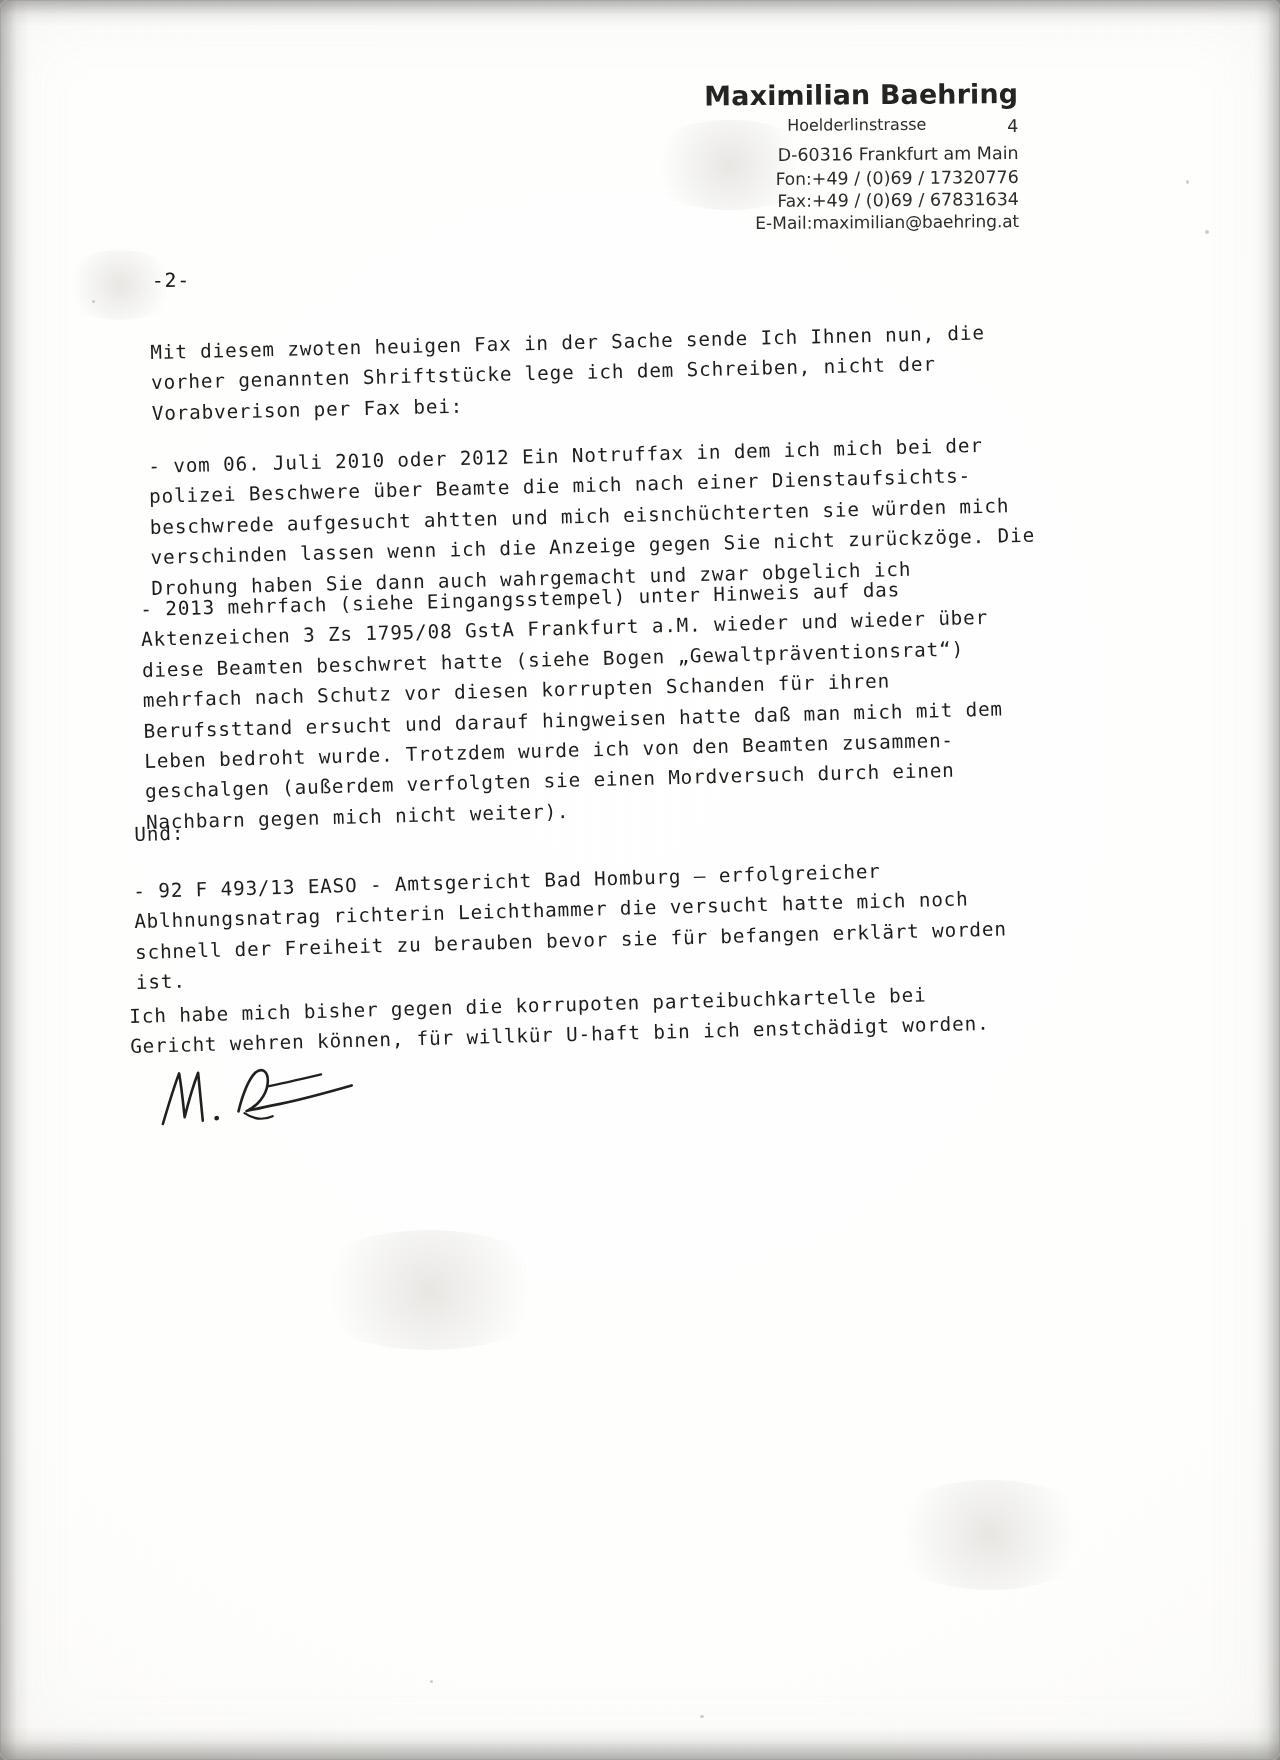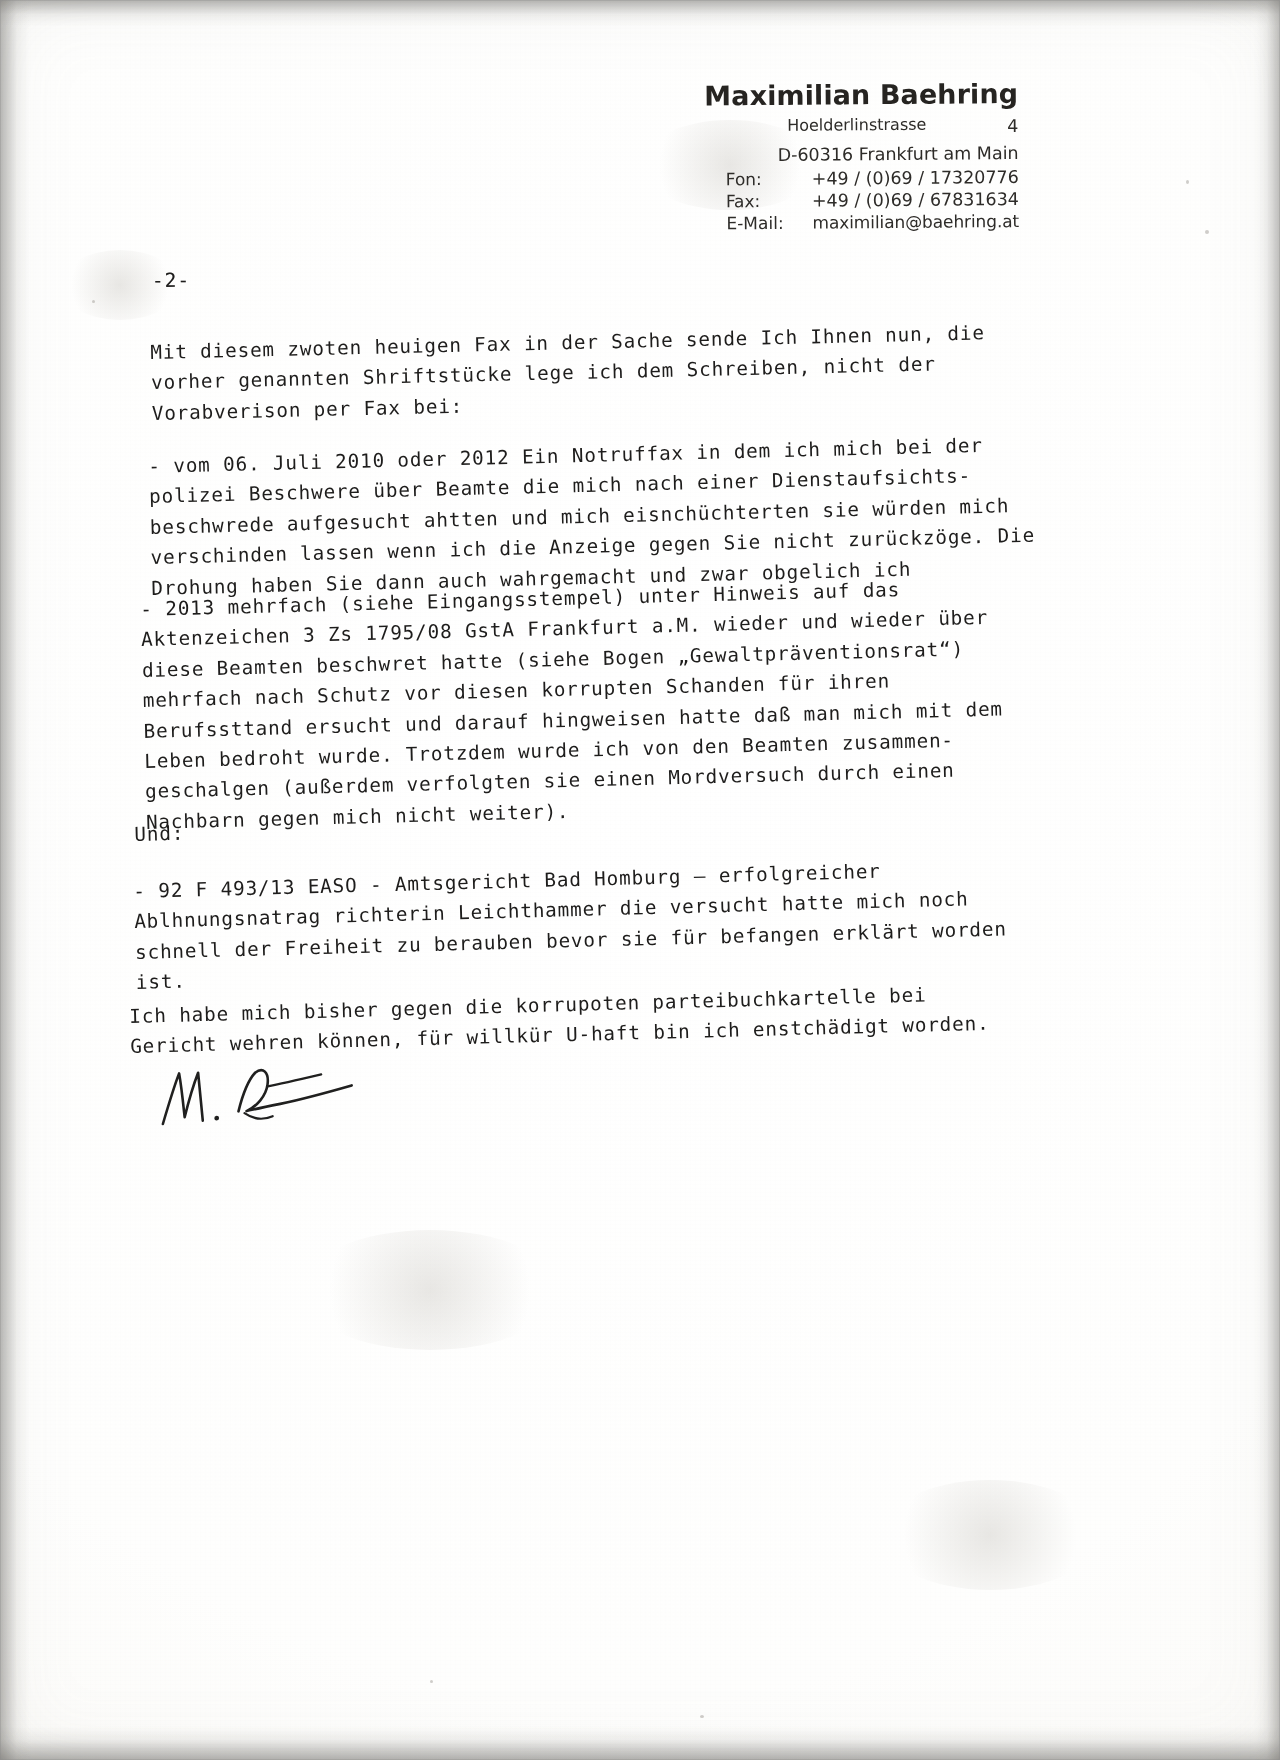--- a/index.html
+++ b/index.html
@@ -8,20 +8,21 @@
     padding: 0;
     background: #8a8a8a;
   }
   #page {
     position: relative;
     width: 1280px;
     height: 1760px;
     margin: 0 auto;
     background: #ffffff;
     overflow: hidden;
+    border-radius: 8px;
   }
   
   .paper {
     position: absolute;
     inset: 0;
     background:
       radial-gradient(130% 105% at 48% 42%, #ffffff 0%, #fefefd 52%, #faf9f6 78%, #f4f2ee 100%);
   }
   
   .scan-edge {
@@ -108,21 +109,21 @@
   .lh-city { margin-top: 2px; }
   .lh-row {
     display: flex;
     justify-content: flex-end;
     align-items: baseline;
     margin-top: 2px;
     white-space: nowrap;
   }
   .lh-row .lbl {
     width: 86px;
-    text-align: left;
+    text-align: right;
     font-size: 17px;
   }
   .lh-row .val {
     min-width: 196px;
     text-align: left;
     font-size: 17.5px;
   }
   .lh-row.email .lbl { width: 86px; }
   .lh-row.email .val { font-size: 17px; letter-spacing: -0.1px; }
 

